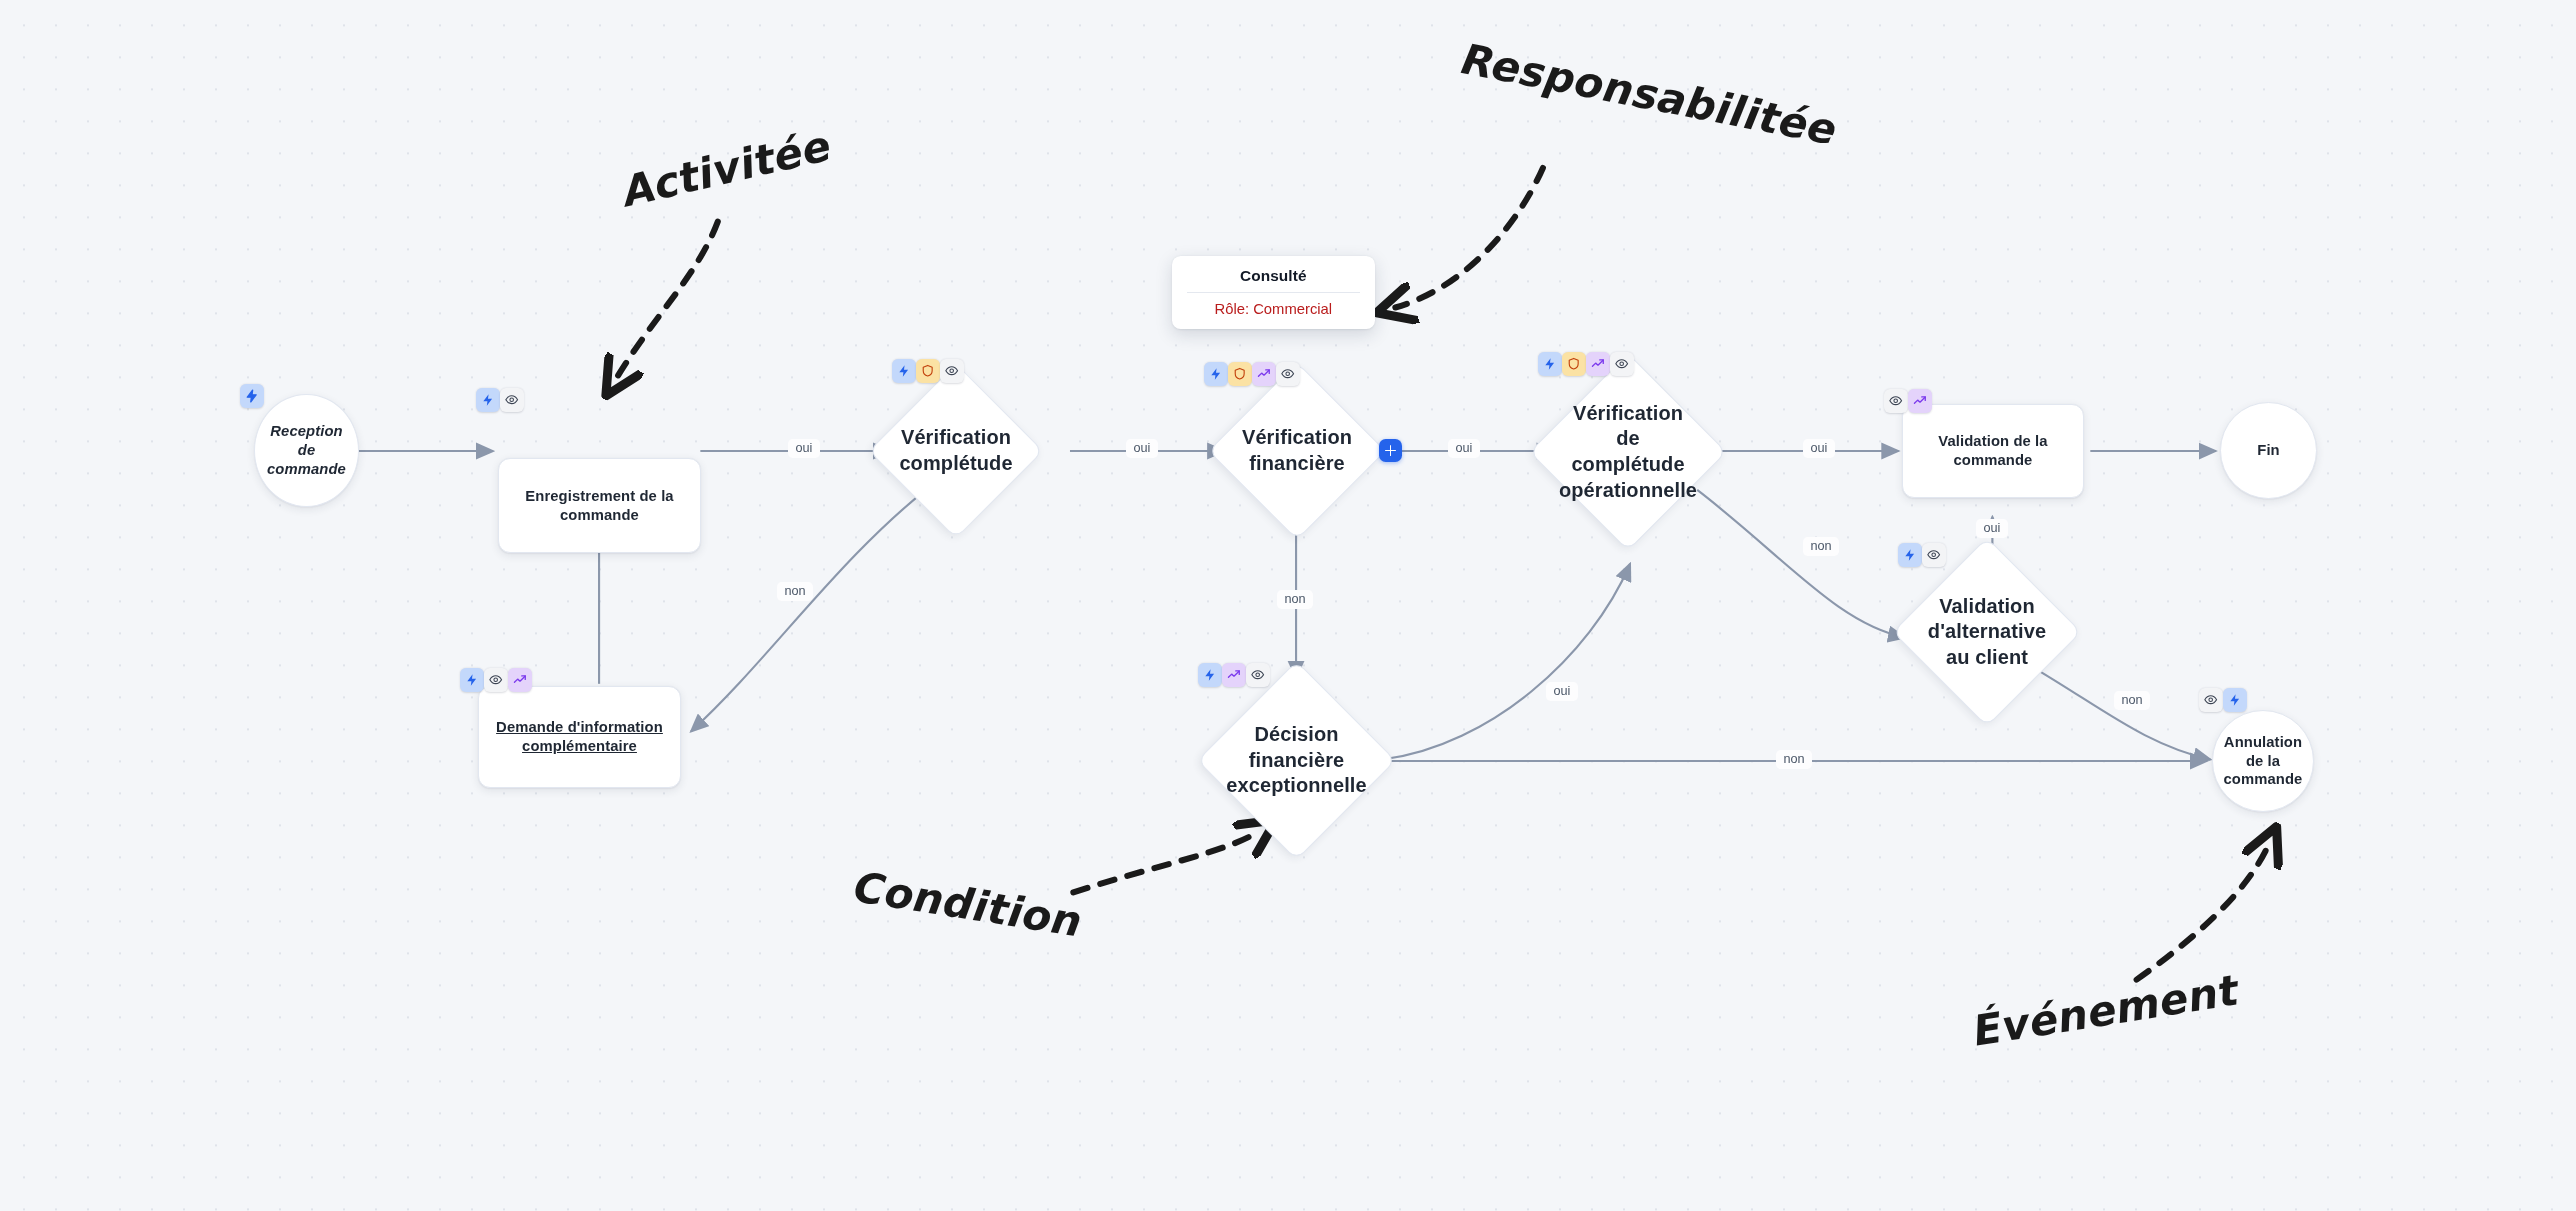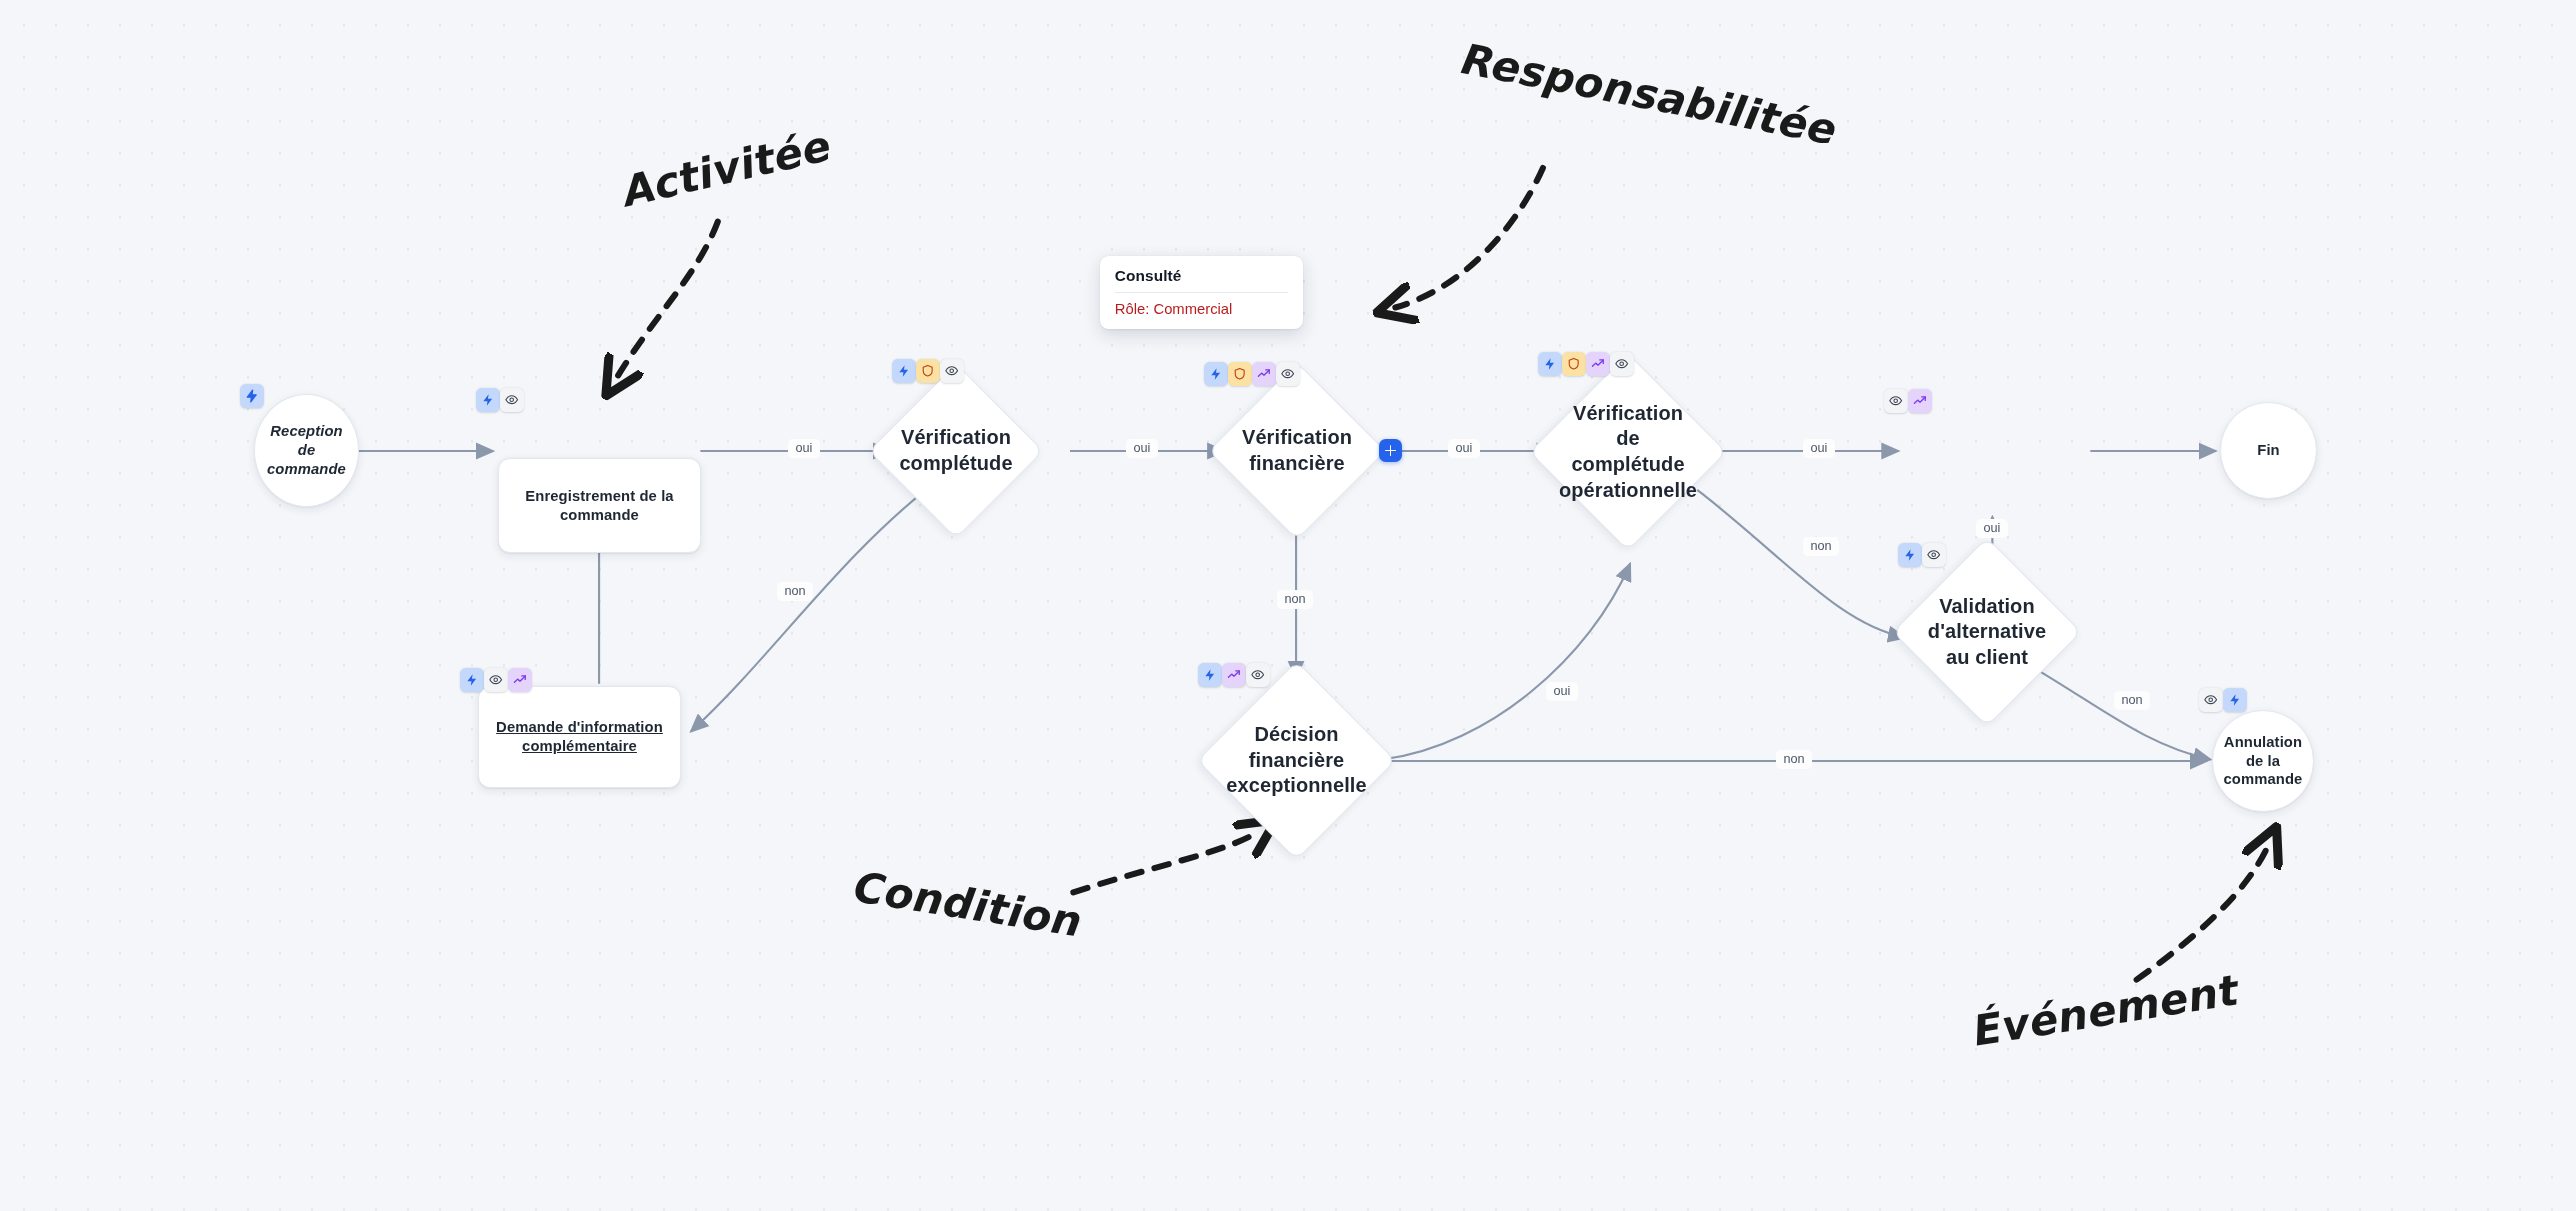--- a/index.html
+++ b/index.html
@@ -224,20 +224,23 @@
         </svg>
     </div>
     <div class="badge b-eye">
       <svg width="13.4" height="13.4" viewBox="0 0 24 24" fill="none" stroke="#3c4453" stroke-width="1.9">
         <path d="M1.5 12s4-7 10.5-7 10.5 7 10.5 7-4 7-10.5 7S1.5 12 1.5 12z"></path>
           <circle cx="12" cy="12" r="3.2"></circle>
         </svg>
     </div>
   </div>
 
+  <div class="node task" style="left:1902px;top:404px;width:182px;height:94px;">
+    <span class="lbl">Validation de la commande</span>
+  </div>
   <div class="badges" style="left:1884px;top:389px;">
     <div class="badge b-eye">
       <svg width="13.4" height="13.4" viewBox="0 0 24 24" fill="none" stroke="#3c4453" stroke-width="1.9">
         <path d="M1.5 12s4-7 10.5-7 10.5 7 10.5 7-4 7-10.5 7S1.5 12 1.5 12z"></path>
           <circle cx="12" cy="12" r="3.2"></circle>
         </svg>
     </div>
     <div class="badge b-trend">
       <svg width="14" height="14" viewBox="0 0 24 24" fill="none" stroke="#7c3aed" stroke-width="2.3" stroke-linecap="round" stroke-linejoin="round">
           <polyline points="2.5 16 8 10.5 12 14 21 5"></polyline>
@@ -339,21 +342,21 @@
   <div class="elabel" style="left:777px;top:582px;">non</div>
   <div class="elabel" style="left:1277px;top:590px;">non</div>
   <div class="elabel" style="left:1803px;top:537px;">non</div>
   <div class="elabel" style="left:1546px;top:682px;">oui</div>
   <div class="elabel" style="left:1776px;top:750px;">non</div>
   <div class="elabel" style="left:1976px;top:519px;">oui</div>
   <div class="elabel" style="left:2114px;top:691px;">non</div>
 
   <div class="plus-btn" style="left:1379px;top:439px;"></div>
 
-  <div class="tooltip" style="left:1100px;top:256px;">
+  <div class="tooltip" style="left:1172px;top:256px;text-align:center;">
     <div class="tt-title">Consulté</div>
     <div class="tt-rule"></div>
     <div class="tt-sub">Rôle: Commercial</div>
   </div>
 
   <div class="hand" style="left:621px;top:144px;font-size:42px;transform:rotate(-13deg);">Activitée</div>
   <div class="hand" style="left:1459px;top:70px;font-size:42px;transform:rotate(11deg);">Responsabilitée</div>
   <div class="hand" style="left:853px;top:880px;font-size:42px;transform:rotate(9deg);">Condition</div>
   <div class="hand" style="left:1972px;top:986px;font-size:42px;transform:rotate(-9deg);">Événement</div>
 

